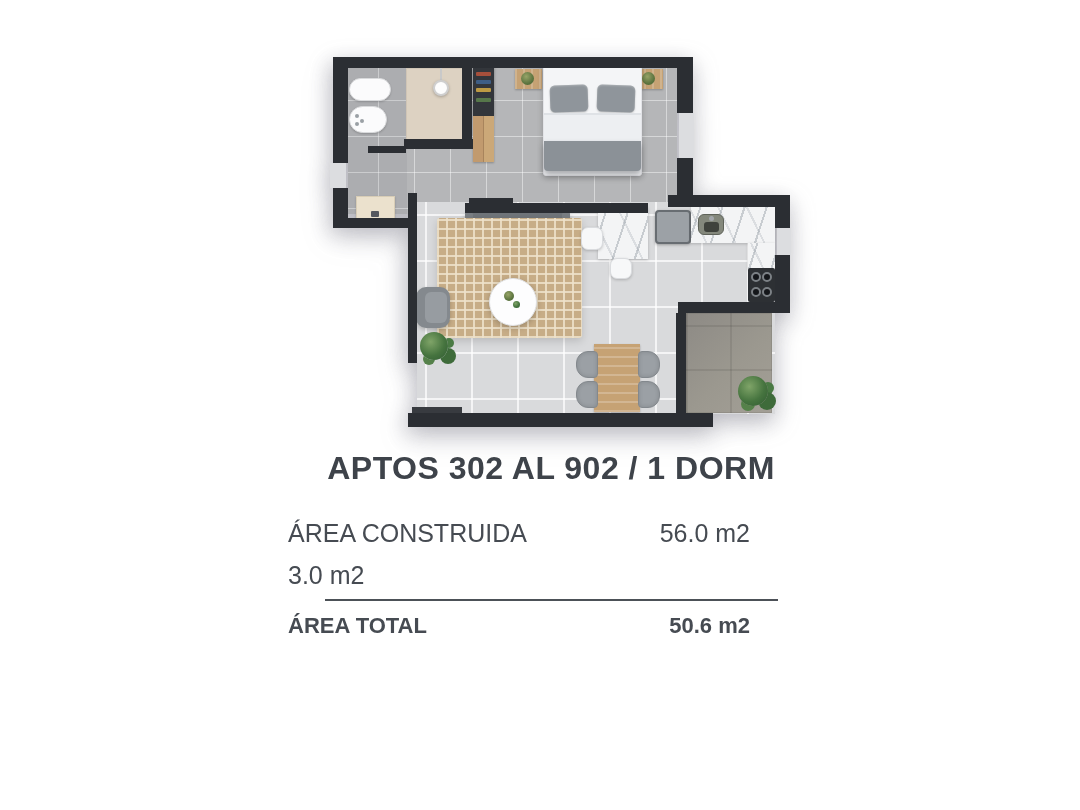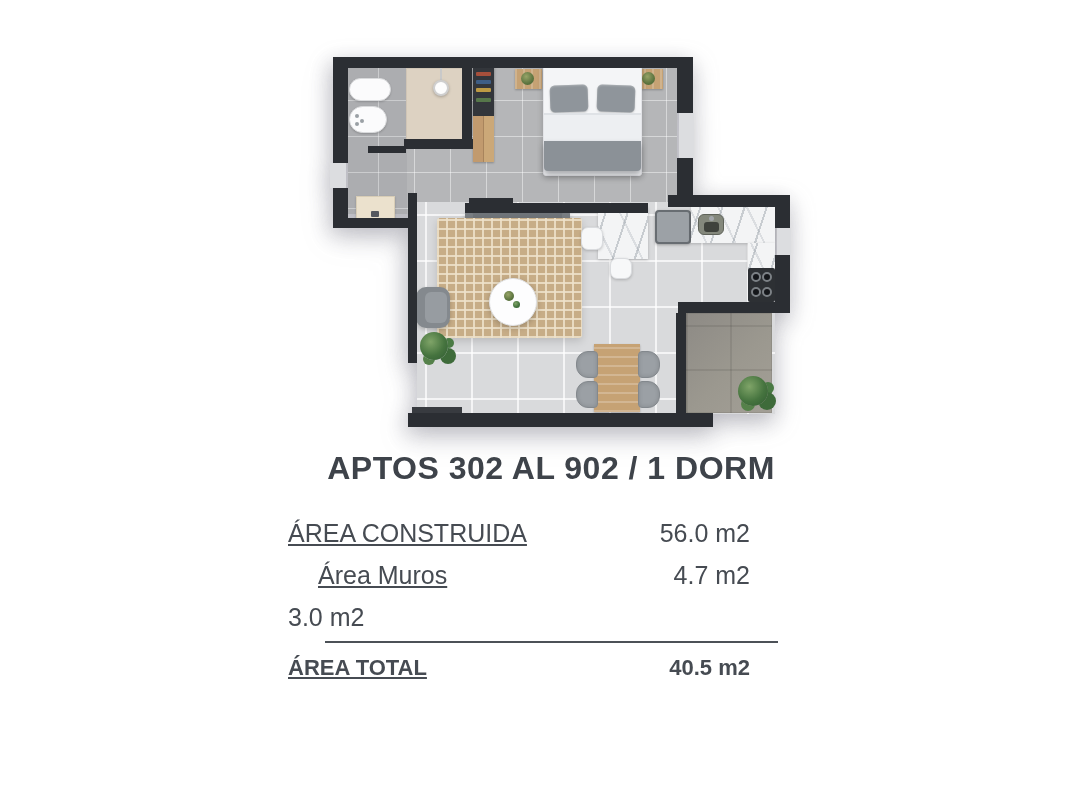--- a/index.html
+++ b/index.html
@@ -71,21 +71,21 @@
   .chair-l{border-radius:12px 4px 4px 12px;}
   .chair-r{border-radius:4px 12px 12px 4px;}
   .console{background:#c9a26e;box-shadow:0 1px 2px rgba(0,0,0,.3);}
   .step{background:#383b40;}
   .dot{position:absolute;border-radius:50%;background:#9aa0a5;}
   
   .title{position:absolute;left:251px;top:450px;width:600px;margin:0;text-align:center;
          font-size:32px;font-weight:bold;color:#3e434a;letter-spacing:.5px;}
   .area-table{position:absolute;left:288px;top:512px;width:492px;color:#464b52;font-size:25px;}
   .arow{display:flex;justify-content:space-between;align-items:center;height:42px;}
-  .arow .lbl{white-space:nowrap;text-decoration:underline;}
+  .arow .lbl{white-space:nowrap;}
   .arow .val{padding-right:30px;}
   .arow.indent .lbl{padding-left:30px;}
   .divider{height:2px;background:#4c5157;margin:3px 0 2px 37px;width:453px;}
   .arow.total{font-weight:bold;font-size:22px;height:46px;margin-top:2px;}
 </style>
 </head>
 <body>
 
 <div class="stage">
 
@@ -196,27 +196,23 @@
     <div class="a step" style="left:412px;top:407px;width:50px;height:6px;"></div>
   </div>
 
   <h1 class="title">APTOS 302 AL 902 / 1 DORM</h1>
 
   <div class="area-table">
     <div class="arow">
       <span class="lbl">ÁREA CONSTRUIDA</span>
       <span class="val">56.0 m2</span>
     </div>
-    <div class="arow indent">
-      <span class="lbl">Área Muros</span>
-      <span class="val">4.7 m2</span>
-    </div>
     <div class="arow">
       <span class="val">3.0 m2</span>
     </div>
     <div class="divider"></div>
     <div class="arow total">
       <span class="lbl">ÁREA TOTAL</span>
-      <span class="val">40.5 m2</span>
+      <span class="val">50.6 m2</span>
     </div>
   </div>
 
 </div>
 
 </body></html>

